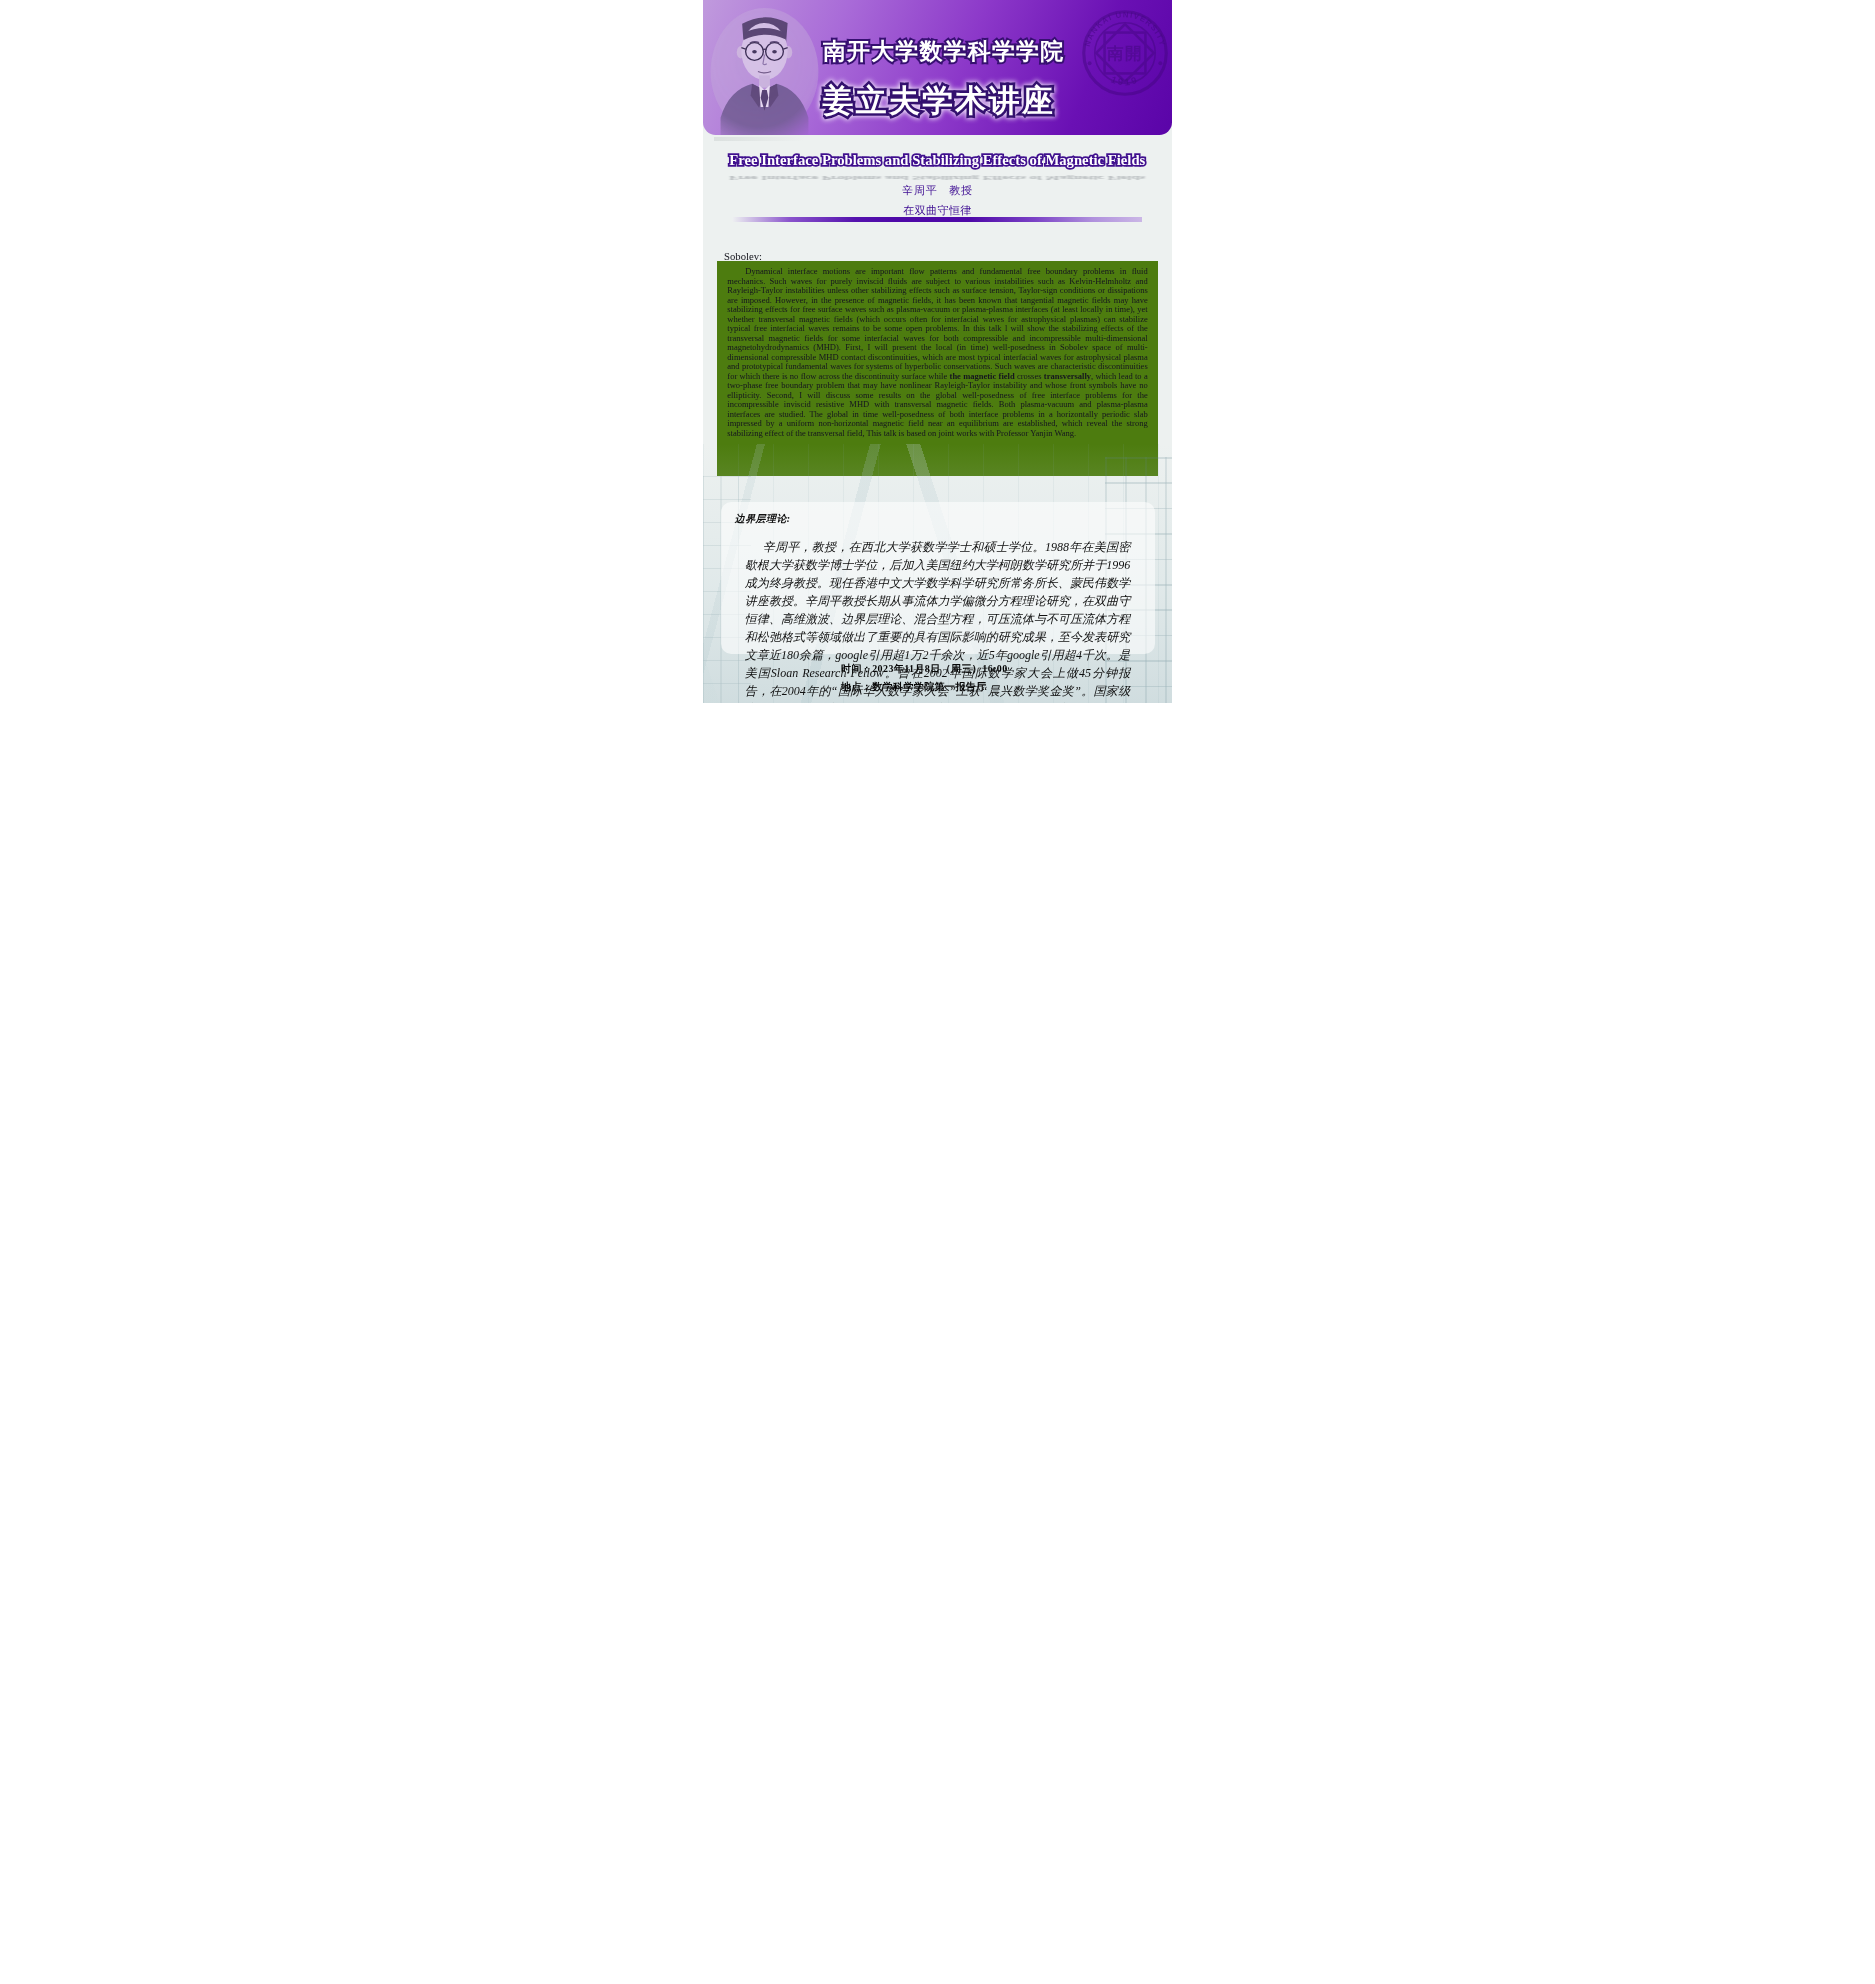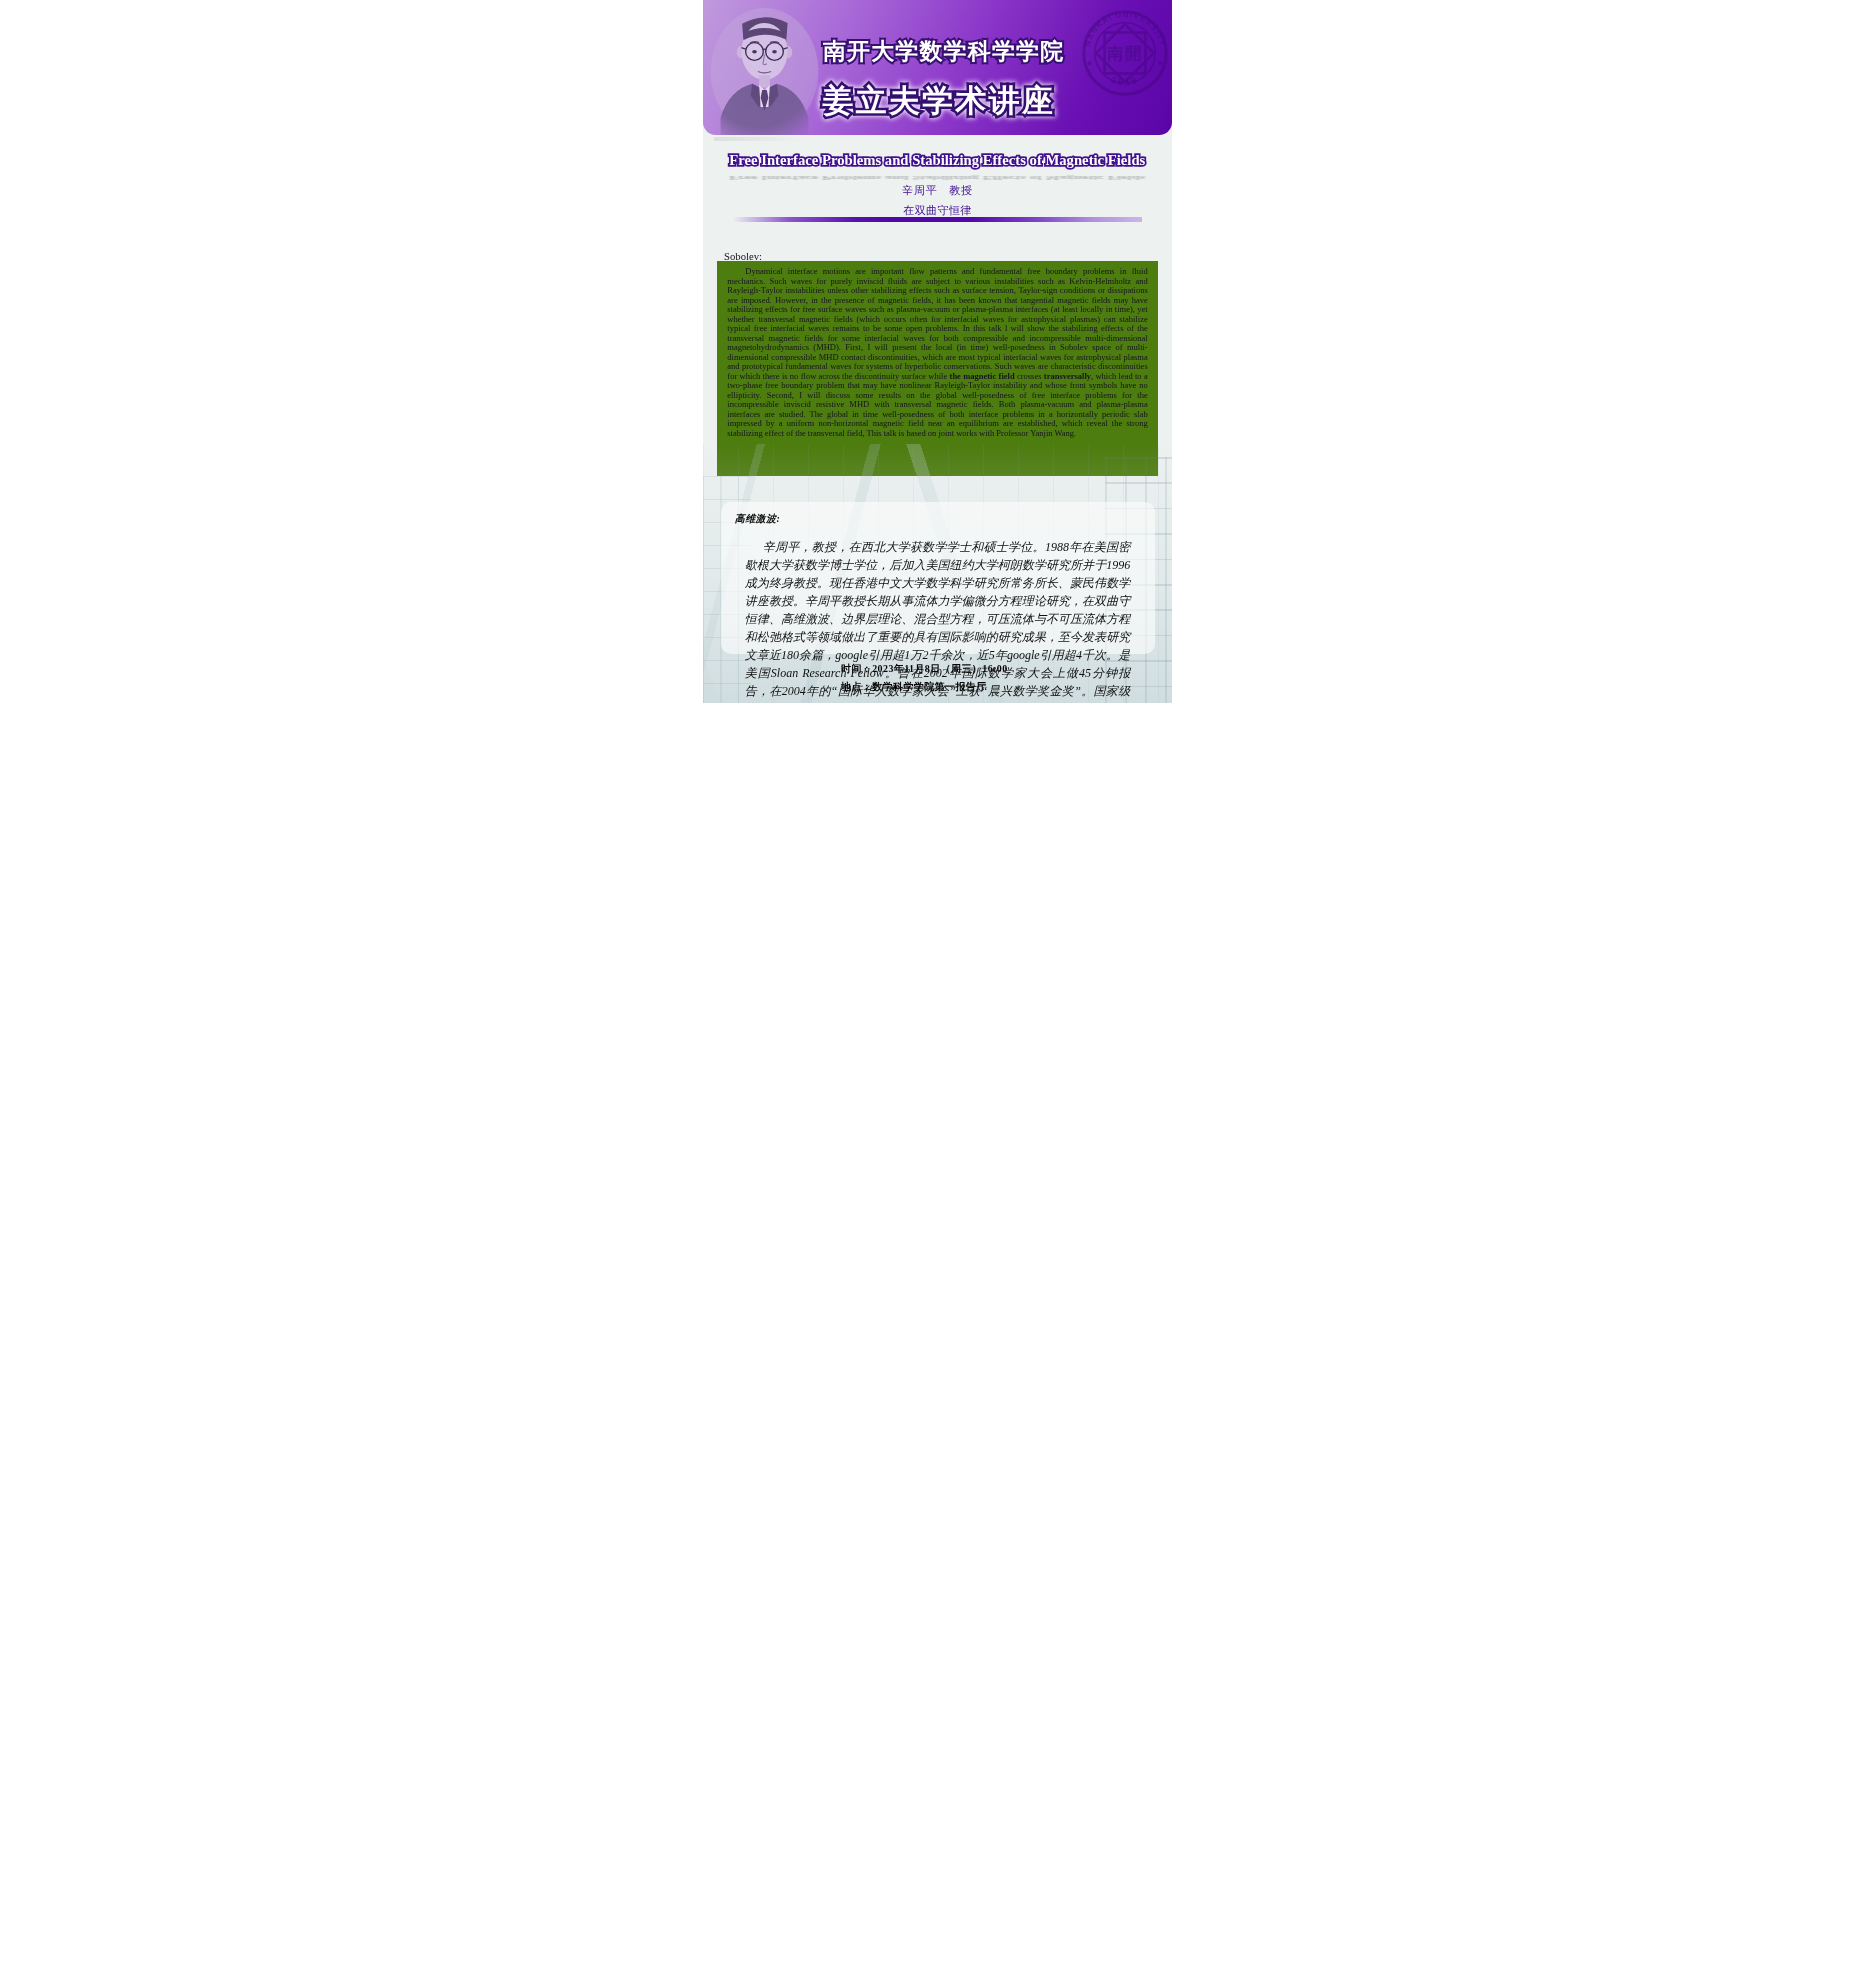--- a/index.html
+++ b/index.html
@@ -196,21 +196,21 @@
   </section>
 
   <div class="building-bg">
     
     
   </div>
   <div class="windows-right"></div>
   <div class="windows-left"></div>
 
   <section class="bio-panel">
-    <div class="bio-label">高维激波:</div>
+    <div class="bio-label">边界层理论:</div>
     <p class="bio-text">辛周平，教授，在西北大学获数学学士和硕士学位。1988年在美国密歇根大学获数学博士学位，后加入美国纽约大学柯朗数学研究所并于1996成为终身教授。现任香港中文大学数学科学研究所常务所长、蒙民伟数学讲座教授。辛周平教授长期从事流体力学偏微分方程理论研究，在双曲守恒律、高维激波、边界层理论、混合型方程，可压流体与不可压流体方程和松弛格式等领域做出了重要的具有国际影响的研究成果，至今发表研究文章近180余篇，google引用超1万2千余次，近5年google引用超4千次。是美国Sloan Research Fellow。曾在2002年国际数学家大会上做45分钟报告，在2004年的“国际华人数学家大会”上获“晨兴数学奖金奖”。国家级高层次人才。辛周平教授是MAA主编，JMP和M2AS副主编，M3AS, SCM，《纯粹数学与应用数学》等十几种杂志的编委或主编。曾任香港数学会会长。</p>
   </section>
 
   <div class="footer-time">时间：2023年11月8日（周三）16:00</div>
   <div class="footer-loc">地点：数学科学学院第一报告厅</div>
 
 </div>
 
 
 </body></html>

